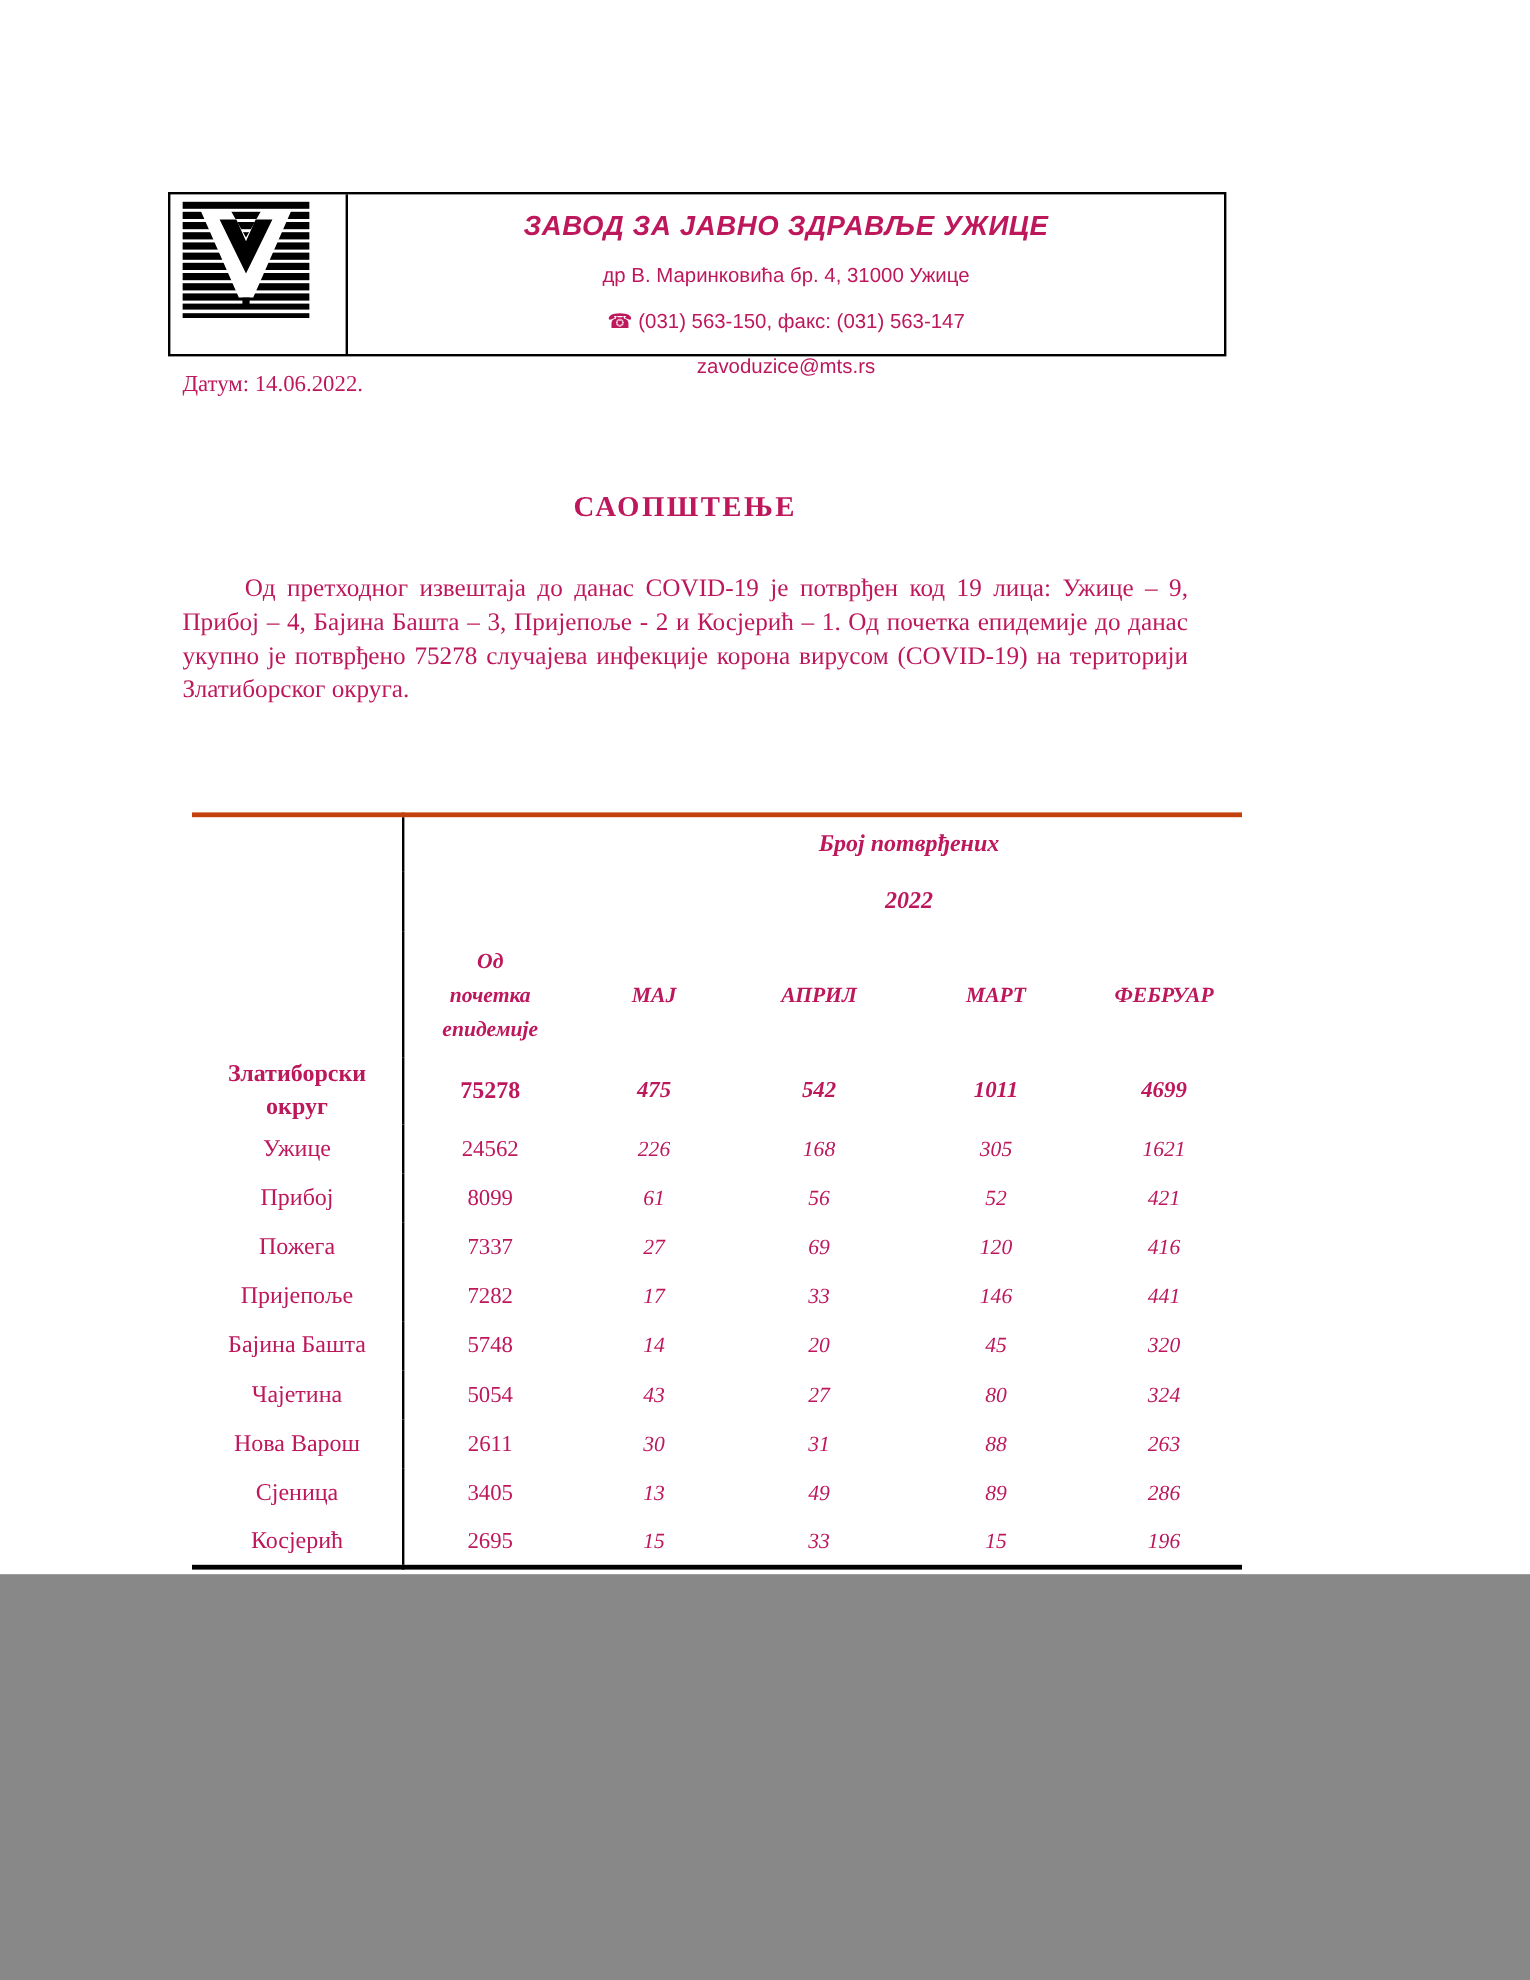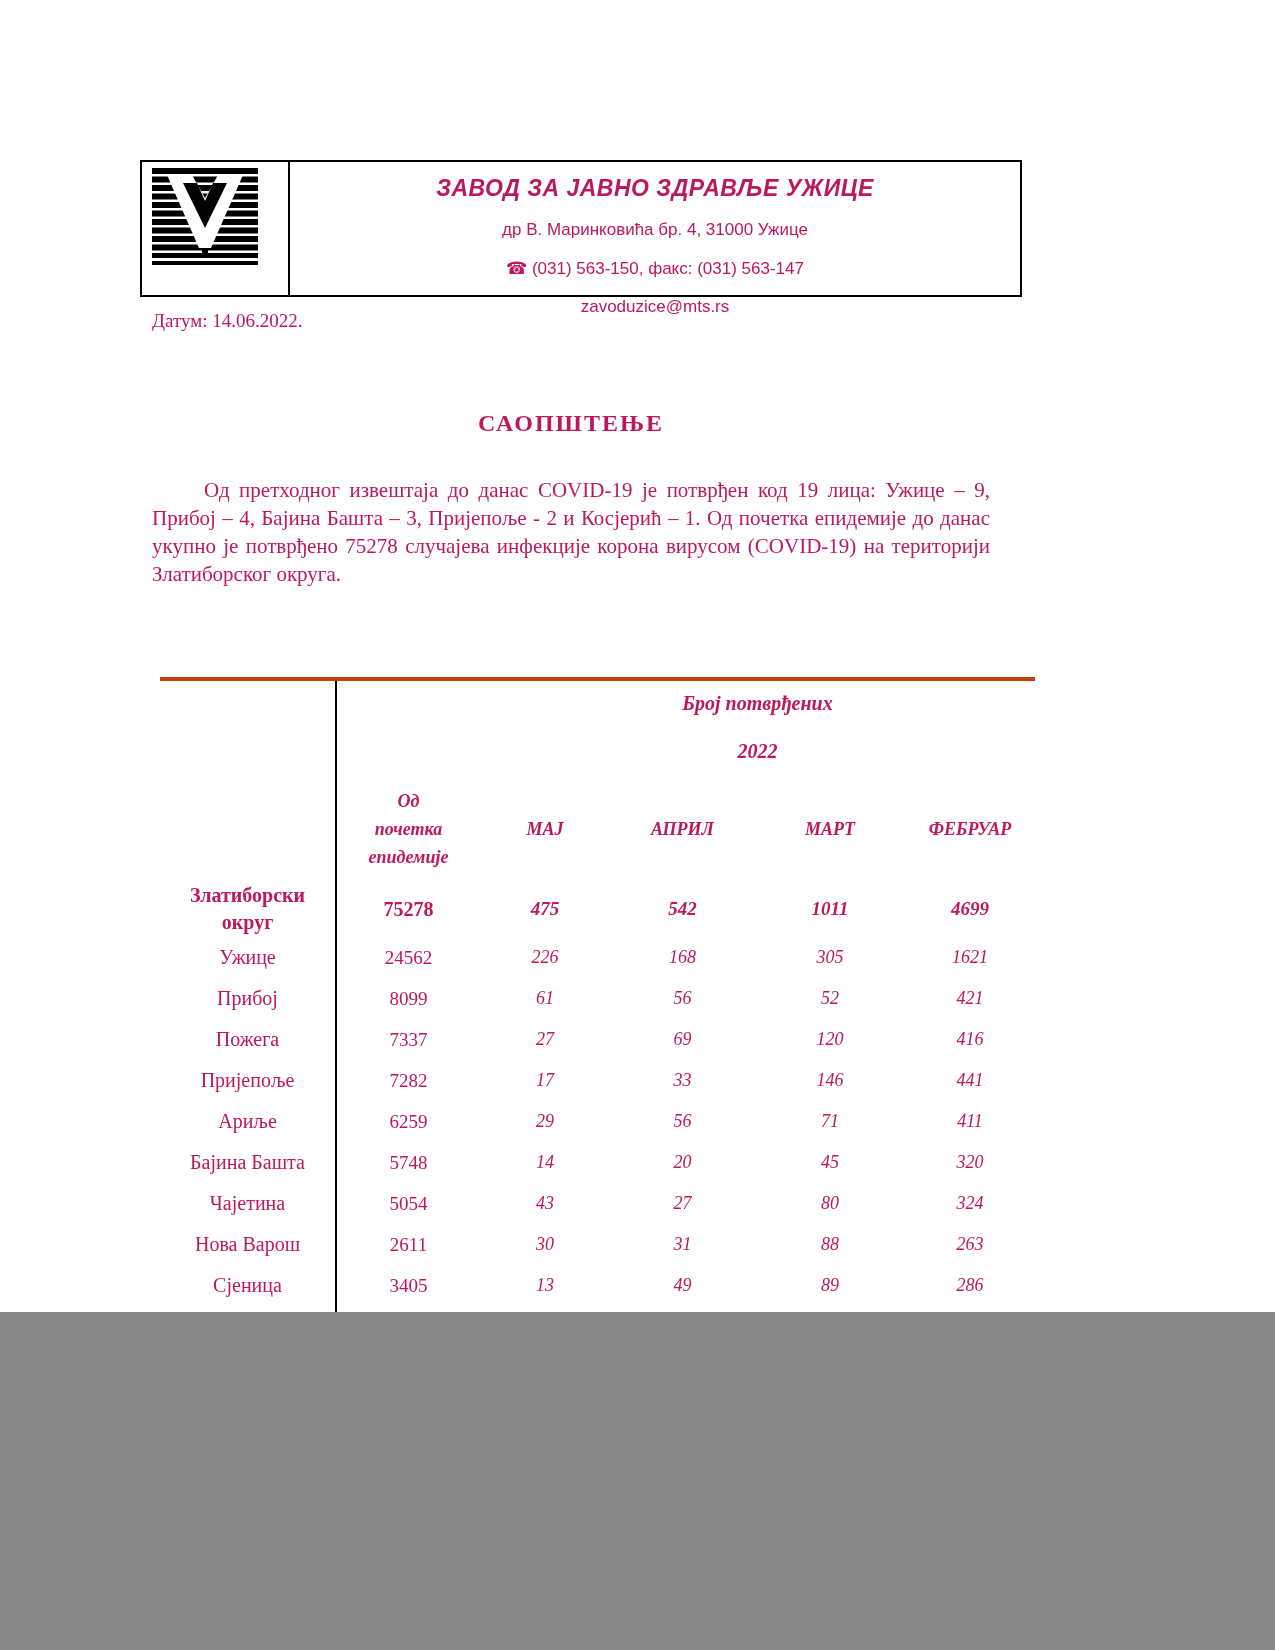--- a/index.html
+++ b/index.html
@@ -207,28 +207,20 @@
       </tr>
       <tr class="r-data">
         <td class="divider lbl">Пријепоље</td>
         <td class="v-tot">7282</td>
         <td class="v-mon">17</td>
         <td class="v-mon">33</td>
         <td class="v-mon">146</td>
         <td class="v-mon">441</td>
       </tr>
       <tr class="r-data">
-        <td class="divider lbl">Ариље</td>
-        <td class="v-tot">6259</td>
-        <td class="v-mon">29</td>
-        <td class="v-mon">56</td>
-        <td class="v-mon">71</td>
-        <td class="v-mon">411</td>
-      </tr>
-      <tr class="r-data">
         <td class="divider lbl">Бајина Башта</td>
         <td class="v-tot">5748</td>
         <td class="v-mon">14</td>
         <td class="v-mon">20</td>
         <td class="v-mon">45</td>
         <td class="v-mon">320</td>
       </tr>
       <tr class="r-data">
         <td class="divider lbl">Чајетина</td>
         <td class="v-tot">5054</td>

